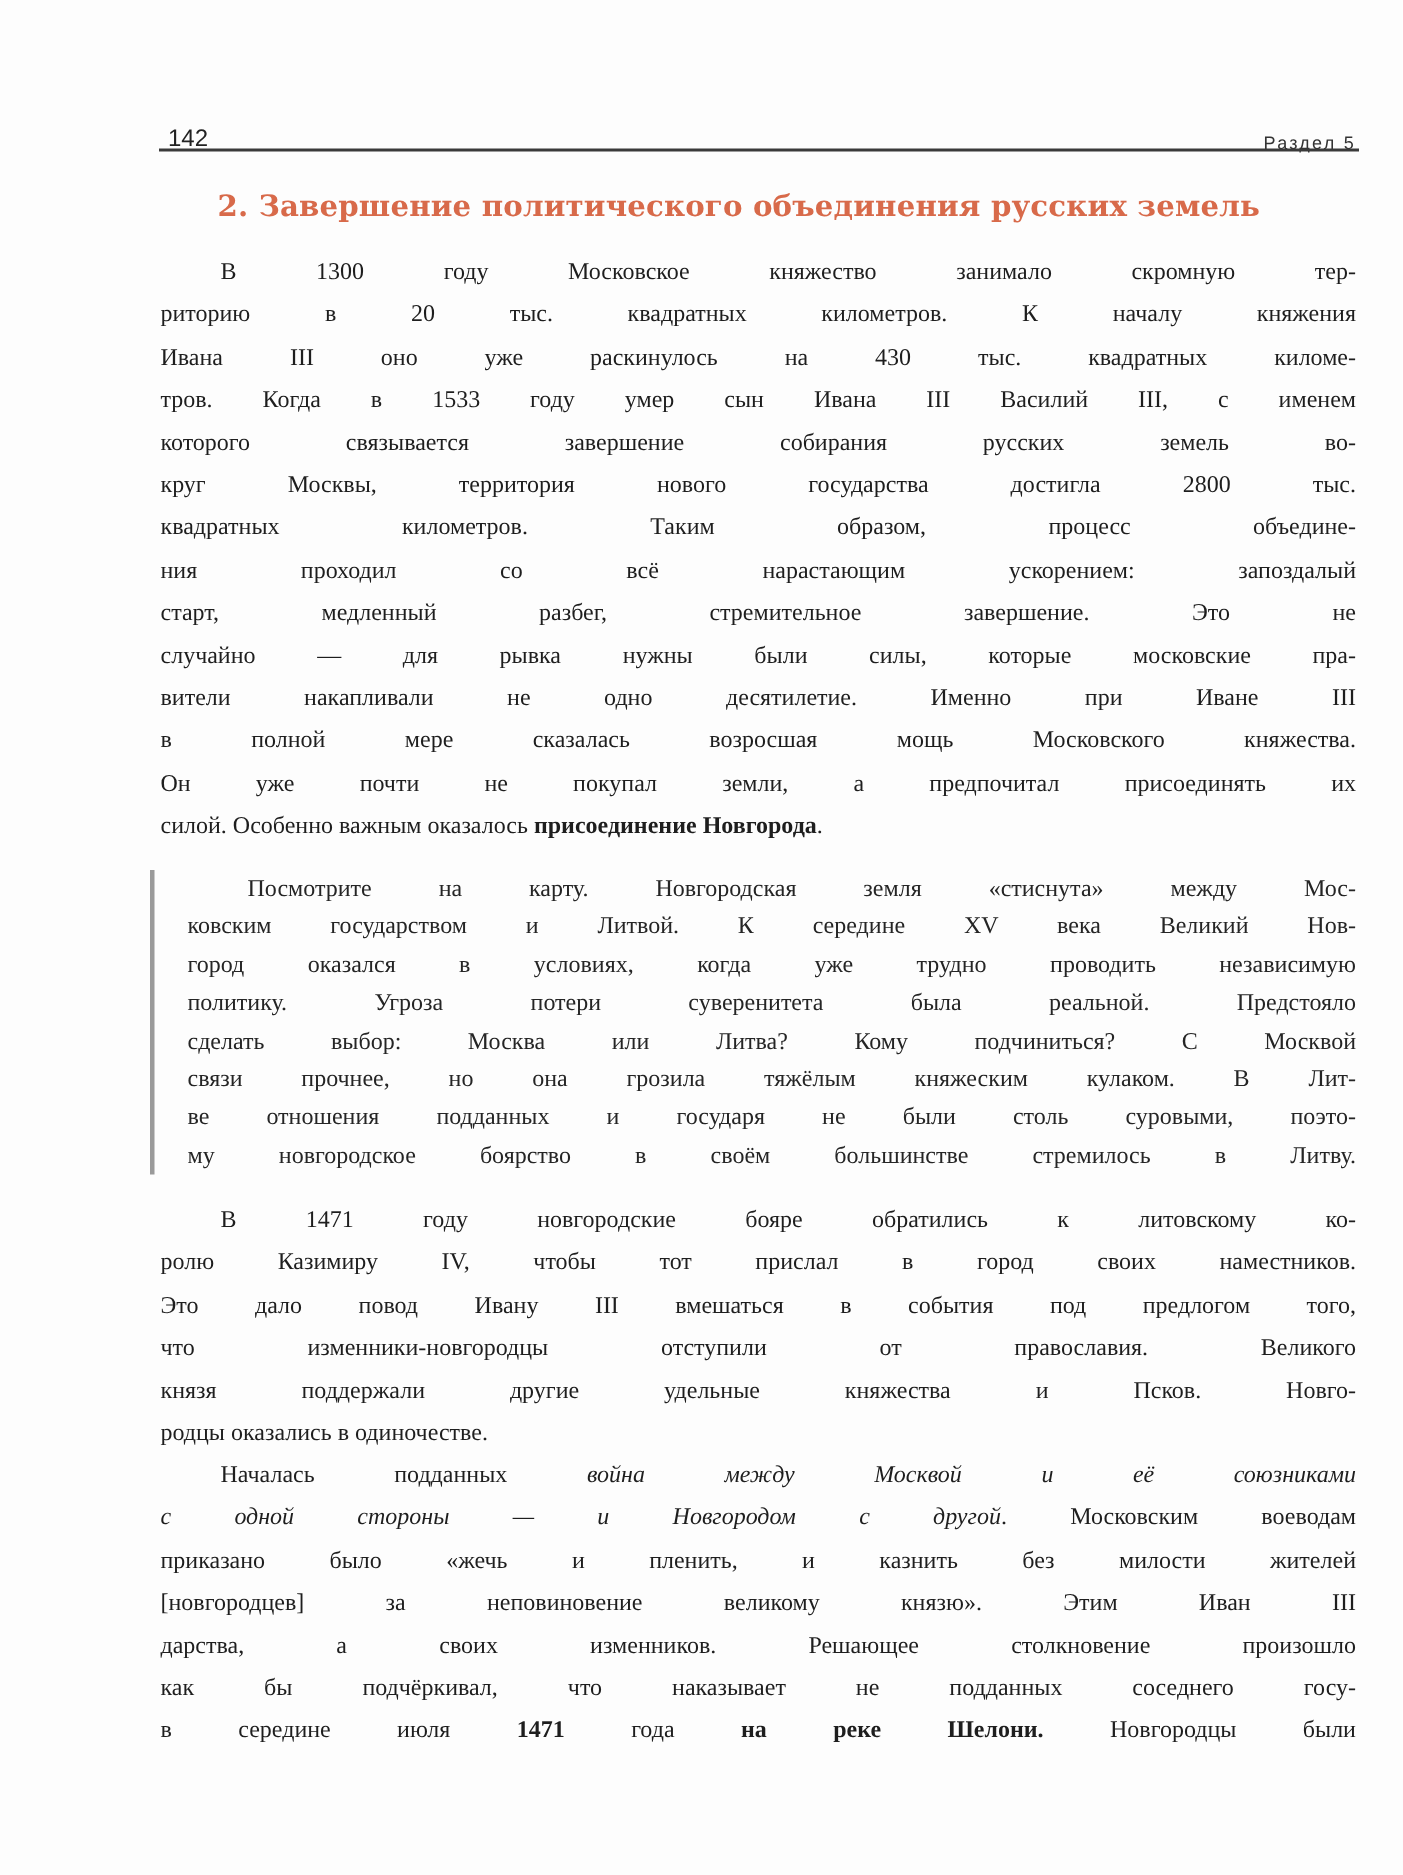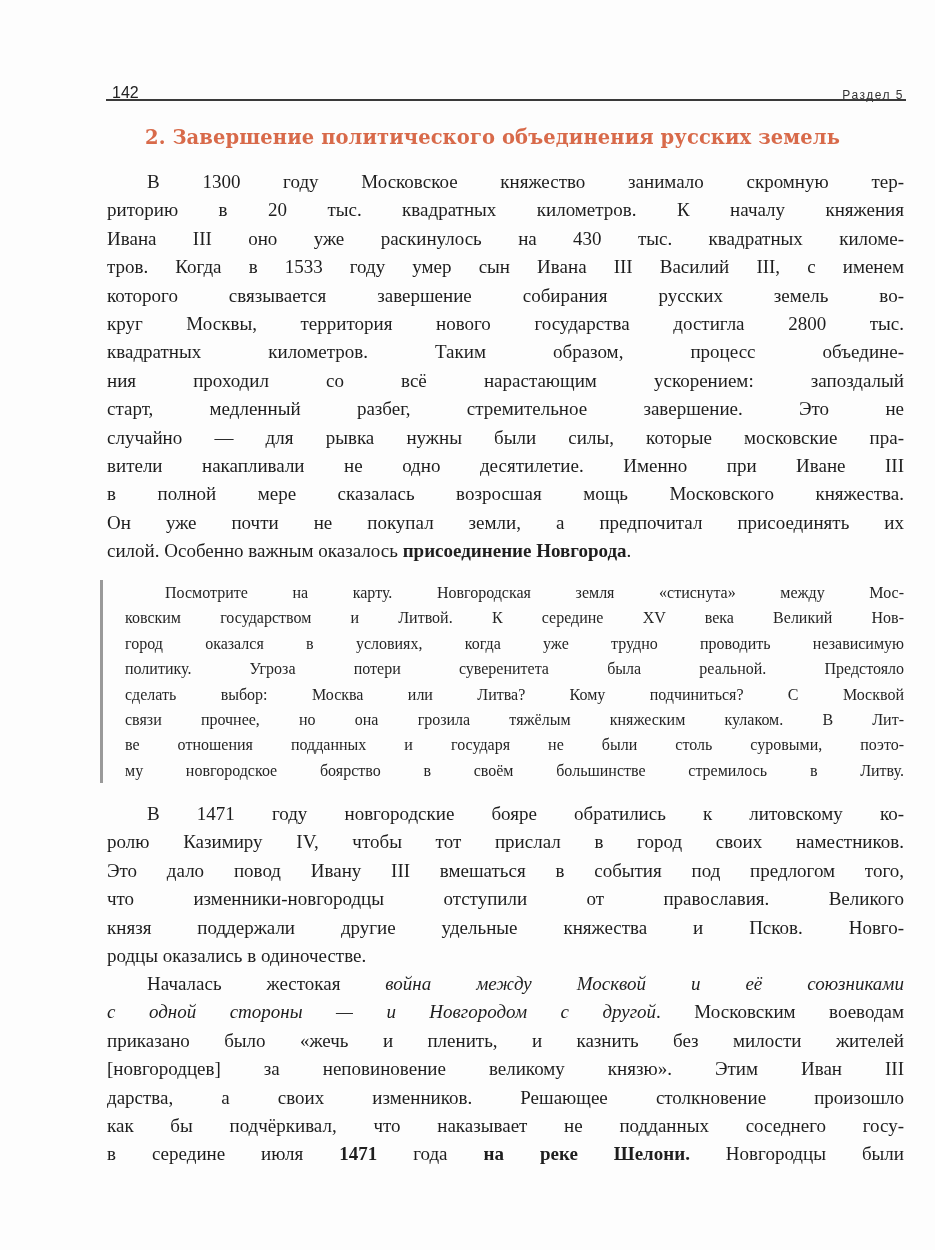--- a/index.html
+++ b/index.html
@@ -4,21 +4,21 @@
 <style>
   html, body { margin: 0; padding: 0; background: #ffffff; }
   body { width: 935px; height: 1250px; position: relative; overflow: hidden; }
   .page { position: absolute; left: 0; top: 0; width: 935px; height: 1250px; background: #fdfdfd; }
   .running-header { position: absolute; left: 108px; top: 82px; width: 796px; height: 32px; }
   .page-number { position: absolute; left: 4px; top: 2px; font-family: "Liberation Sans", sans-serif; font-size: 16px; color: #222; }
   .section-label { position: absolute; right: 0; top: 6px; font-family: "Liberation Sans", sans-serif; font-size: 12px; letter-spacing: 1.5px; color: #333; }
   .header-rule { position: absolute; left: 106px; top: 99px; width: 800px; height: 2px; background: #3a3a3a; }
   .heading { position: absolute; left: 145px; top: 126px; width: 760px; font-family: "DejaVu Serif", serif; font-weight: bold; font-size: 19.5px; color: #d86a4a; letter-spacing: 0.1px; white-space: nowrap; }
   .body { position: absolute; left: 107px; width: 797px; font-family: "Liberation Serif", serif; color: #1e1e1e; }
-  .para { font-size: 19px; line-height: 28.4px; text-align: justify; margin: 0; }
+  .para { font-size: 16px; line-height: 28.4px; text-align: justify; margin: 0; }
   .para .line { display: block; white-space: nowrap; text-align-last: justify; text-align: justify; }
   .para .line.last { text-align-last: left; }
   .indent { padding-left: 40px; }
   b { font-weight: bold; }
   i { font-style: italic; }
   .p1 { top: 168px; }
   .aside { position: absolute; left: 100px; top: 580px; width: 804px; border-left: 3px solid #9a9a9a; padding-left: 22px; box-sizing: border-box; font-family: "Liberation Serif", serif; color: #252525; }
   .aside .para { font-size: 16px; line-height: 25.4px; }
   .p2 { top: 800px; }
   .p3 { top: 970px; }
@@ -74,21 +74,21 @@
       <span class="line" style="display: block; word-spacing: 16.44px;">ролю Казимиру IV, чтобы тот прислал в город своих наместников.</span>
       <span class="line" style="display: block; word-spacing: 13.5px; font-family: Liberation Serif, serif;">Это дало повод Ивану III вмешаться в события под предлогом того,</span>
       <span class="line" style="display: block; word-spacing: 32.6px;">что изменники-новгородцы отступили от православия. Великого</span>
       <span class="line" style="display: block; word-spacing: 25.86px;">князя поддержали другие удельные княжества и Псков. Новго-</span>
       <span class="line last">родцы оказались в одиночестве.</span>
     </p>
   </div>
 
   <div class="body p3">
     <p class="para">
-      <span class="line indent" style="display: block; word-spacing: 25.86px;"><span>Началась жестокая </span><i>война между Москвой и её союзниками</i></span>
+      <span class="line indent" style="display: block; word-spacing: 25.86px;"><span>Началась подданных </span><i>война между Москвой и её союзниками</i></span>
       <span class="line" style="display: block; word-spacing: 16.11px;"><i>с одной стороны — и Новгородом с другой</i><span>. Московским воеводам</span></span>
       <span class="line" style="display: block; word-spacing: 17.22px;">приказано было «жечь и пленить, и казнить без милости жителей</span>
       <span class="line" style="display: block; word-spacing: 22.29px;">[новгородцев] за неповиновение великому князю». Этим Иван III</span>
       <span class="line" style="display: block; word-spacing: 24.5px;">дарства, а своих изменников. Решающее столкновение произошло</span>
       <span class="line" style="display: block; word-spacing: 17.75px;">как бы подчёркивал, что наказывает не подданных соседнего госу-</span>
       <span class="line" style="display: block; word-spacing: 19.11px;"><span>в середине июля </span><b>1471</b><span> года </span><b>на реке Шелони.</b><span> Новгородцы были</span></span>
     </p>
   </div>
 
 </div>

